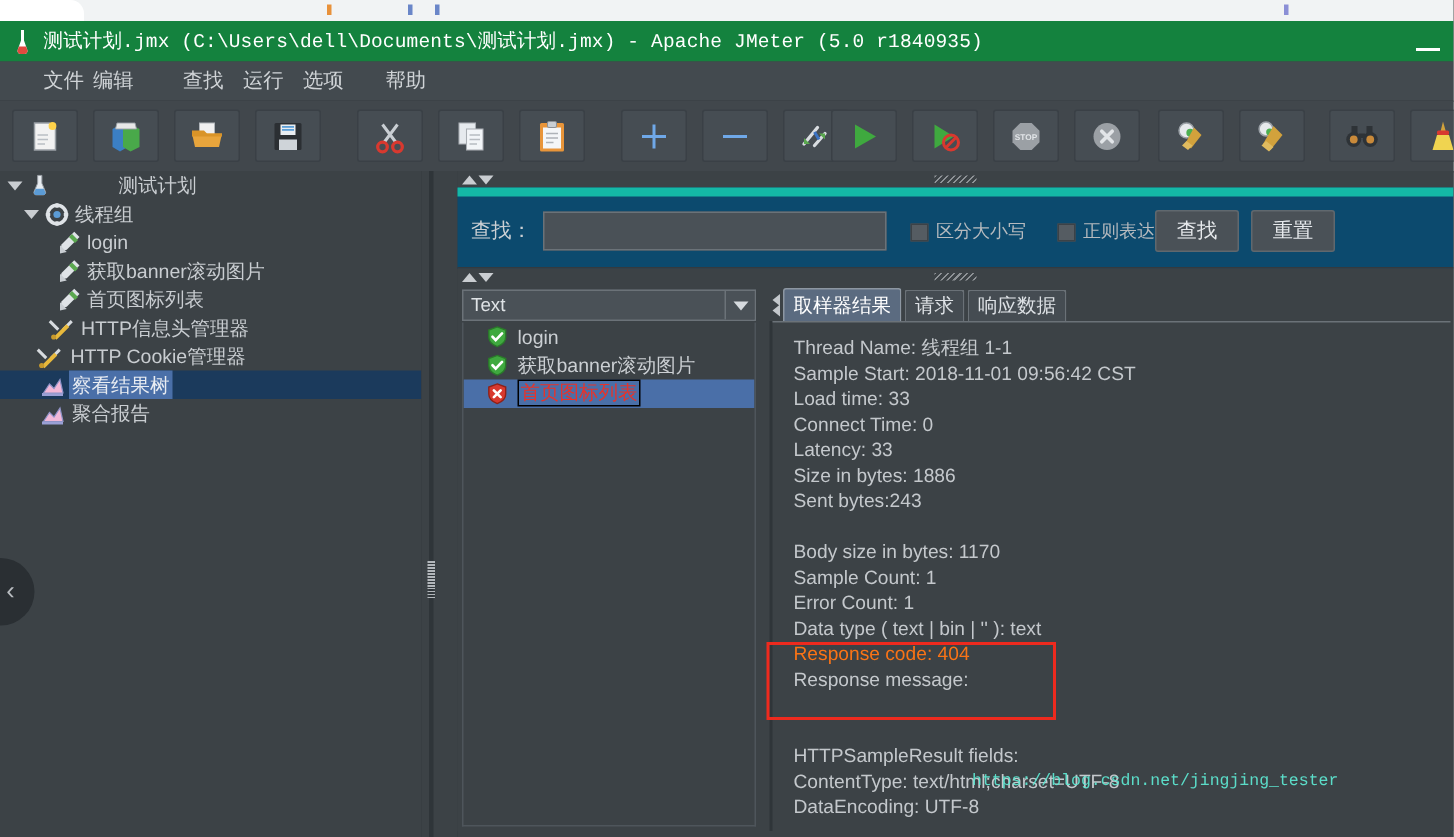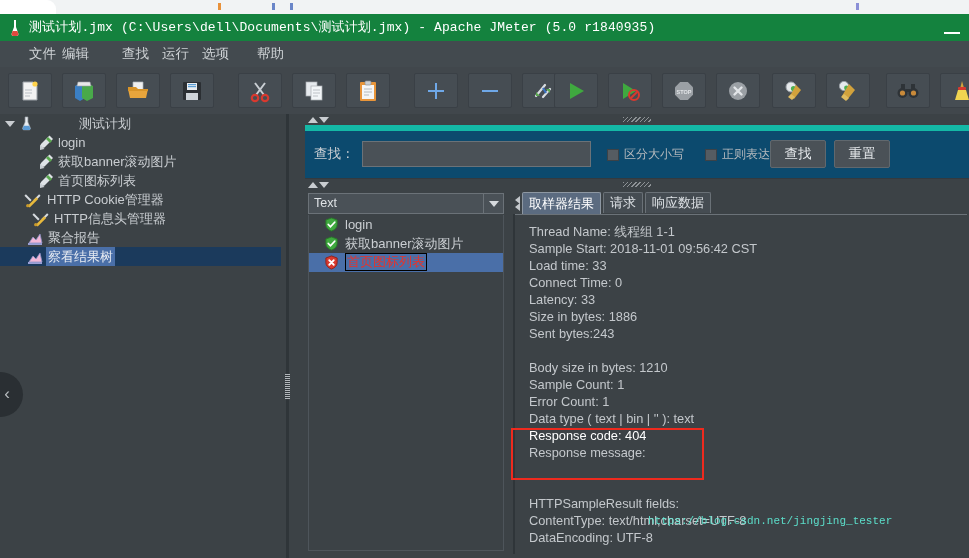--- a/index.html
+++ b/index.html
@@ -268,21 +268,21 @@
   .rrow.selrow .rlbl {
     color: #e8332a; border: 1px solid #000; line-height: 16px; padding: 0 1px;
   }
 
   
   .detail {
     position: absolute; left: 208px; top: 0; width: 456px; height: 364px;
   }
   .tabs {
     position: absolute; left: 9px; top: 2px; height: 22px;
-    display: flex; align-items: flex-start; gap: 2px;
+    display: flex; align-items: center; gap: 2px;
   }
   .tab {
     height: 20px; line-height: 20px; padding: 0 6px;
     background: #454c52; border: 1px solid #6a7177;
     border-bottom: none;
     color: #dde1e5; font-size: 13px;
     border-radius: 2px 2px 0 0;
     cursor: default;
   }
   .tab.active {
@@ -303,21 +303,21 @@
   }
   .ta-scrollbar {
     position: absolute; left: 0; top: 24px; width: 5px; height: 340px;
     background: #2f3539;
   }
   .ta-line {
     position: absolute; left: 14px;
     color: #c4c8cc; font-size: 12.8px; line-height: 17px;
     white-space: nowrap;
   }
-  .ta-line.blue { color: #ffffff; }
+  .ta-line.blue { color: #f97316; }
   .redbox {
     position: absolute;
     border: 2px solid #ee2a1e;
     box-sizing: border-box;
     pointer-events: none;
   }
   .watermark {
     position: absolute;
     color: #5eead4; font-size: 11px;
     opacity: .92;
@@ -526,20 +526,35 @@
         </div>
         <div class="ticon" style="left:18px;">
           <svg width="15" height="15" viewBox="0 0 16 16">
             <path d="M6.5 1h3v5.5l2.5 6a1.6 1.6 0 0 1-1.5 2.3h-5A1.6 1.6 0 0 1 4 12.5L6.5 6.5z" fill="#e8ecf0" stroke="#9aa0a6" stroke-width=".7"></path>
             <path d="M5.2 10.5h5.6l1.2 2.5a1.6 1.6 0 0 1-1.5 2h-5a1.6 1.6 0 0 1-1.5-2z" fill="#5b9bd5"></path>
           </svg>
         </div>
         <div class="tlabel" style="left:37px;margin-left:40px;">测试计划</div>
       </div>
 
+      <div class="trow">
+        <div class="tw" style="left:14px;">
+          <span class="tri down"></span>
+        </div>
+        <div class="ticon" style="left:29px;">
+          <svg width="16" height="16" viewBox="0 0 16 16">
+            <circle cx="8" cy="8" r="6.2" fill="none" stroke="#dfe3e7" stroke-width="2.4"></circle>
+            <circle cx="8" cy="8" r="2.4" fill="#5b9bd5"></circle>
+            <g stroke="#dfe3e7" stroke-width="2">
+              <path d="M8 0.5v3M8 12.5v3M0.5 8h3M12.5 8h3"></path>
+            </g>
+          </svg>
+        </div>
+        <div class="tlabel" style="left:48px;">线程组</div>
+      </div>
 
       <div class="trow">
         <div class="ticon" style="left:38px;">
           <svg width="17" height="17" viewBox="0 0 17 17">
             <path d="M11.5 1.5l3.5 3.5-8.5 8.5-4.5 1 1-4.5z" fill="#dfe3e7"></path>
             <path d="M2 10.5l4.5 4.5-4.5 1z" fill="#c9ced3"></path>
             <path d="M10 3l4 4-2 2-4-4z" fill="#5aa84f"></path>
           </svg>
         </div>
         <div class="tlabel" style="left:56px;">login</div>
@@ -558,64 +573,64 @@
 
       <div class="trow">
         <div class="ticon" style="left:38px;">
           <svg width="17" height="17" viewBox="0 0 17 17">
             <path d="M11.5 1.5l3.5 3.5-8.5 8.5-4.5 1 1-4.5z" fill="#dfe3e7"></path>
             <path d="M2 10.5l4.5 4.5-4.5 1z" fill="#c9ced3"></path>
             <path d="M10 3l4 4-2 2-4-4z" fill="#5aa84f"></path>
           </svg>
         </div>
         <div class="tlabel" style="left:56px;">首页图标列表</div>
+      </div>
+
+      <div class="trow">
+        <div class="ticon" style="left:32px;">
+          <svg width="18" height="18" viewBox="0 0 18 18">
+            <path d="M2 3l6 6-1.5 1.5-6-6z" fill="#d7dbdf"></path>
+            <path d="M16 3l-6 6 1.5 1.5 6-6z" fill="#d7dbdf"></path>
+            <path d="M4 15l9-9 2 2-9 9z" fill="#e8b93c"></path>
+            <circle cx="4" cy="15" r="1.8" fill="#c99a2c"></circle>
+          </svg>
+        </div>
+        <div class="tlabel" style="left:52px;">HTTP信息头管理器</div>
       </div>
 
       <div class="trow">
         <div class="ticon" style="left:24px;">
           <svg width="18" height="18" viewBox="0 0 18 18">
             <path d="M2 3l6 6-1.5 1.5-6-6z" fill="#d7dbdf"></path>
             <path d="M16 3l-6 6 1.5 1.5 6-6z" fill="#d7dbdf"></path>
             <path d="M4 15l9-9 2 2-9 9z" fill="#e8b93c"></path>
             <circle cx="4" cy="15" r="1.8" fill="#c99a2c"></circle>
           </svg>
         </div>
         <div class="tlabel" style="left:45px;">HTTP Cookie管理器</div>
       </div>
 
-      <div class="trow">
-        <div class="ticon" style="left:32px;">
-          <svg width="18" height="18" viewBox="0 0 18 18">
-            <path d="M2 3l6 6-1.5 1.5-6-6z" fill="#d7dbdf"></path>
-            <path d="M16 3l-6 6 1.5 1.5 6-6z" fill="#d7dbdf"></path>
-            <path d="M4 15l9-9 2 2-9 9z" fill="#e8b93c"></path>
-            <circle cx="4" cy="15" r="1.8" fill="#c99a2c"></circle>
-          </svg>
-        </div>
-        <div class="tlabel" style="left:52px;">HTTP信息头管理器</div>
+      <div class="trow sel">
+        <div class="ticon" style="left:26px;">
+          <svg width="16" height="16" viewBox="0 0 16 16">
+            <path d="M1 13h14v2H1z" fill="#9aa0d6"></path>
+            <path d="M2 13l4-6 3 3 4-6 2 9z" fill="#f2b8d8" stroke="#8f93c8" stroke-width=".8"></path>
+          </svg>
+        </div>
+        <div class="tlabel" style="left:46px;">察看结果树</div>
       </div>
 
       <div class="trow">
         <div class="ticon" style="left:26px;">
           <svg width="16" height="16" viewBox="0 0 16 16">
             <path d="M1 13h14v2H1z" fill="#9aa0d6"></path>
             <path d="M2 13l4-6 3 3 4-6 2 9z" fill="#f2b8d8" stroke="#8f93c8" stroke-width=".8"></path>
           </svg>
         </div>
         <div class="tlabel" style="left:46px;">聚合报告</div>
-      </div>
-
-      <div class="trow sel">
-        <div class="ticon" style="left:26px;">
-          <svg width="16" height="16" viewBox="0 0 16 16">
-            <path d="M1 13h14v2H1z" fill="#9aa0d6"></path>
-            <path d="M2 13l4-6 3 3 4-6 2 9z" fill="#f2b8d8" stroke="#8f93c8" stroke-width=".8"></path>
-          </svg>
-        </div>
-        <div class="tlabel" style="left:46px;">察看结果树</div>
       </div>
 
 
       <div class="collapse-circle">
         <span>‹</span>
       </div>
     </div>
 
     <div class="splitter">
       <div class="bar"></div>
@@ -717,21 +732,21 @@
           <div class="ta-scrollbar"></div>
 
           <div class="textarea">
             <div class="ta-line" style="top:8px;">Thread Name: 线程组 1-1</div>
             <div class="ta-line" style="top:25px;">Sample Start: 2018-11-01 09:56:42 CST</div>
             <div class="ta-line" style="top:42px;">Load time: 33</div>
             <div class="ta-line" style="top:59px;">Connect Time: 0</div>
             <div class="ta-line" style="top:76px;text-align:center;">Latency: 33</div>
             <div class="ta-line" style="top:93px;">Size in bytes: 1886</div>
             <div class="ta-line" style="top:110px;">Sent bytes:243</div>
-            <div class="ta-line" style="top:144px;">Body size in bytes: 1210</div>
+            <div class="ta-line" style="top:144px;">Body size in bytes: 1170</div>
             <div class="ta-line" style="top:161px;">Sample Count: 1</div>
             <div class="ta-line" style="top:178px;">Error Count: 1</div>
             <div class="ta-line" style="top:195px;">Data type ( text | bin | '' ): text</div>
             <div class="ta-line blue" style="top:212px;">Response code: 404</div>
             <div class="ta-line" style="top:229px;">Response message:</div>
             <div class="ta-line" style="top:280px;">HTTPSampleResult fields:</div>
             <div class="ta-line" style="top:297px;">ContentType: text/html;charset=UTF-8</div>
             <div class="ta-line" style="top:314px;text-align:right;">DataEncoding: UTF-8</div>
           </div>
 

